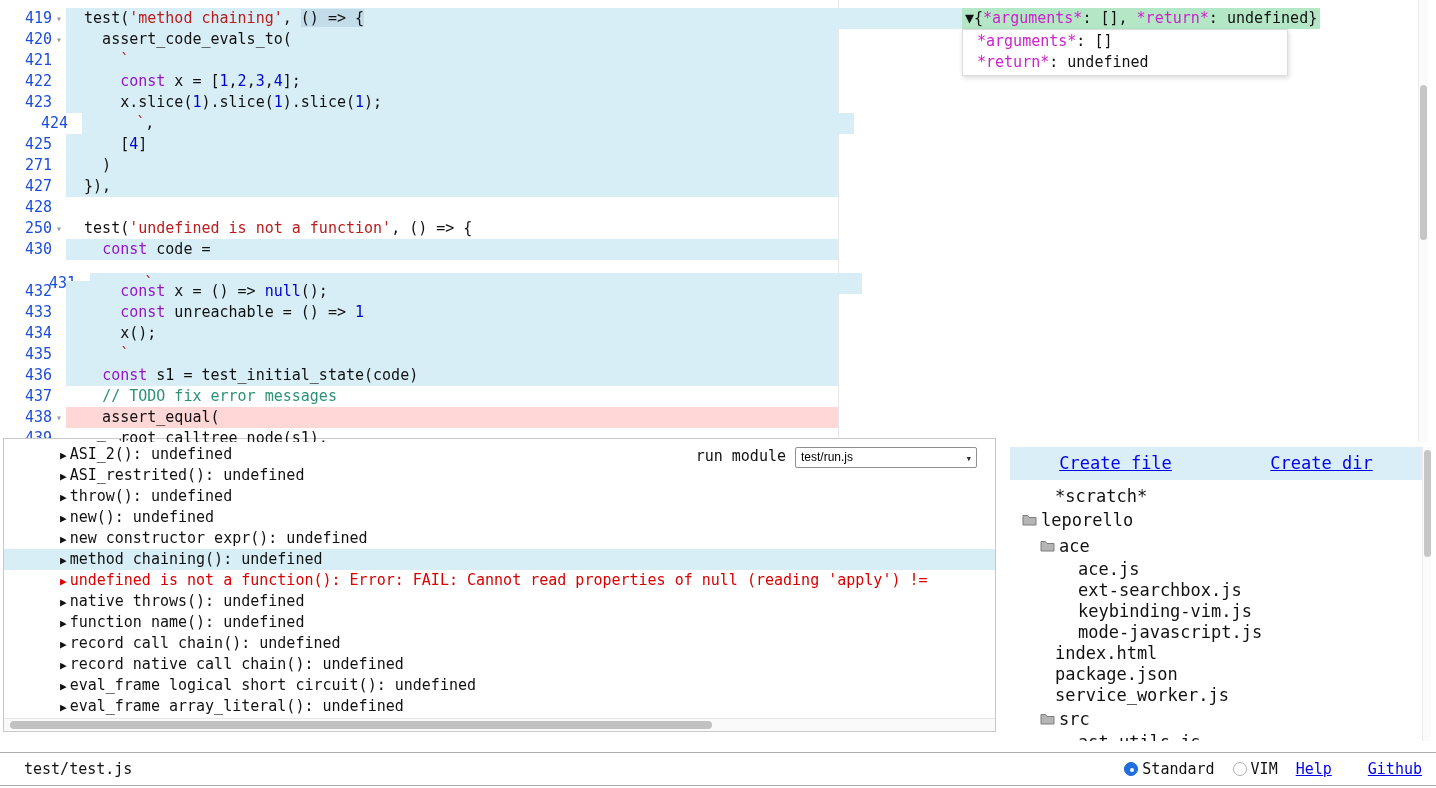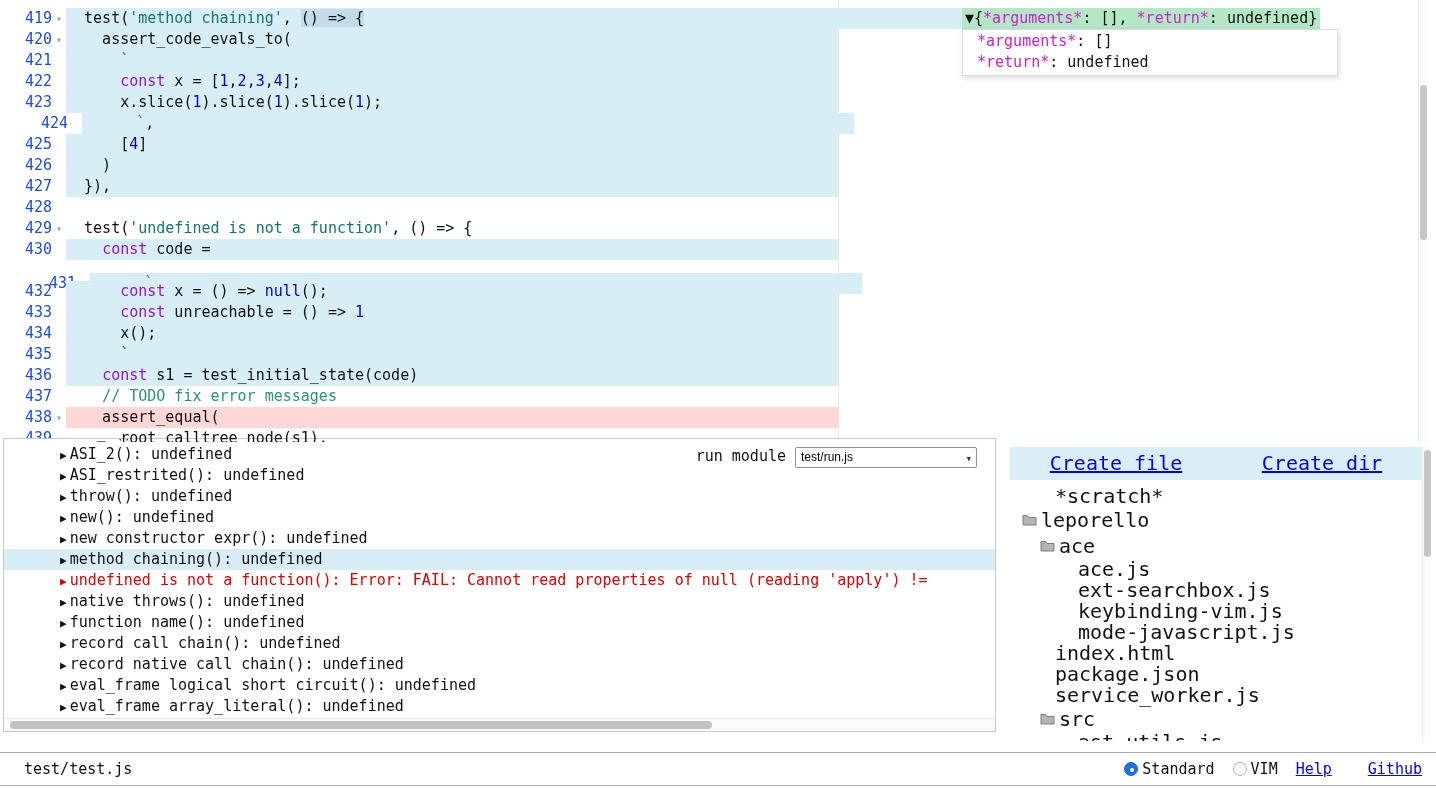--- a/index.html
+++ b/index.html
@@ -12,30 +12,30 @@
   #print-margin{position:absolute;left:838px;top:0;width:1px;height:442px;background:#e7e7e7;}
   .cl{position:absolute;left:0;width:100%;height:21px;white-space:pre;}
   .gut{position:absolute;left:0;top:0;width:52px;text-align:right;color:#1d4ed8;}
   .fold{position:absolute;left:56px;top:0;width:12px;color:#9a9a9a;font-size:10px;line-height:21px;}
   .codewrap{position:absolute;left:66px;top:0;z-index:2;white-space:pre;}
   .hl{position:absolute;top:0;height:21px;z-index:1;left:66px;}
   .hl.blue{width:772px;background:#d8eef6;}
   .hl.bluefull{width:896px;background:#d8eef6;}
   .hl.pink{width:772px;background:#ffd7d7;}
   .tk.k{color:#9614c8;}
-  .tk.s{color:#0f766e;}
+  .tk.s{color:#b91c1c;}
   .tk.n{color:#0000cd;}
   .tk.c{color:#2c9178;}
   .tk.sel{background:#c3dcea;}
   .tk.key{color:#cc22cc;}
 
   #eval-tooltip{position:absolute;left:962px;top:8px;z-index:10;}
   #tt-header{background:#b4e7c6;height:21px;padding:0 3px;white-space:pre;width:fit-content;}
   #tt-body{background:#fff;border:1px solid #ddd;box-shadow:1px 2px 5px rgba(0,0,0,.15);
-    width:376px;padding:1px 0 2px 14px;}
+    width:326px;padding:1px 0 2px 14px;}
   .tt-row{height:21px;white-space:pre;}
 
   .vtrack{position:absolute;background:#fbfbfb;border-left:1px solid #ececec;}
   .vthumb{position:absolute;left:1px;width:7px;background:#c6c6c6;border-radius:4px;}
   #ed-sb{left:1418px;top:0;width:10px;height:442px;}
   #ed-sb .vthumb{top:85px;height:155px;}
 
   
   #results{position:absolute;left:3px;top:438px;width:993px;height:294px;
     border:1px solid #c9c9c9;background:#fff;overflow:hidden;font-size:15px;line-height:21px;}
@@ -48,21 +48,21 @@
   .selwrap{position:relative;display:inline-block;}
   select{width:182px;height:21px;font-size:12px;font-family:"Liberation Sans",sans-serif;
     border:1px solid #8f8f8f;background:#fff;border-radius:2px;
     appearance:none;-webkit-appearance:none;padding:0 16px 0 5px;}
   .selcaret{position:absolute;right:5px;top:2px;font-size:11px;pointer-events:none;color:#333;}
   .htrack{position:absolute;left:0;bottom:0;width:100%;height:13px;background:#fafafa;border-top:1px solid #e6e6e6;}
   .hthumb{position:absolute;left:6px;top:2px;width:702px;height:8px;background:#c1c1c1;border-radius:4px;}
 
   
   #filespanel{position:absolute;left:1010px;top:447px;width:412px;height:294px;background:#fff;
-    overflow:hidden;font-size:20px;line-height:21px;}
+    overflow:hidden;font-size:17px;line-height:21px;}
   .files-header{height:33px;background:#d9eef7;display:flex;align-items:center;justify-content:space-around;}
   a.link{color:#0000ee;text-decoration:underline;cursor:pointer;}
   #file-tree{margin-top:6px;}
   .frow{display:flex;align-items:center;white-space:pre;}
   .frow.file{height:21px;}
   .frow.folder{height:26px;}
   .ficon{display:inline-flex;margin-right:4px;}
   #files-sb{left:1422px;top:447px;width:9px;height:294px;}
   #files-sb .vthumb{top:3px;height:107px;}
 
@@ -86,24 +86,24 @@
 <div id="editor">
   <div id="print-margin"></div>
   <div id="code-lines">
       <div class="cl" style="top: 8px;"><span class="hl bluefull"></span><span class="gut">419</span><span class="fold">▾</span><span class="codewrap"><span class="tk ">  test(</span><span class="tk s">'method chaining'</span><span class="tk ">, </span><span class="tk sel">() =&gt; {</span></span></div>
       <div class="cl" style="top: 29px;"><span class="hl blue"></span><span class="gut">420</span><span class="fold">▾</span><span class="codewrap"><span class="tk ">    assert_code_evals_to(</span></span></div>
       <div class="cl" style="top: 50px;"><span class="hl blue"></span><span class="gut">421</span><span class="codewrap"><span class="tk ">      </span><span class="tk s">`</span></span></div>
       <div class="cl" style="top: 71px;"><span class="hl blue"></span><span class="gut">422</span><span class="codewrap"><span class="tk ">      </span><span class="tk k">const</span><span class="tk "> x = [</span><span class="tk n">1</span><span class="tk ">,</span><span class="tk n">2</span><span class="tk ">,</span><span class="tk n">3</span><span class="tk ">,</span><span class="tk n">4</span><span class="tk ">];</span></span></div>
       <div class="cl" style="top: 92px;"><span class="hl blue"></span><span class="gut">423</span><span class="codewrap"><span class="tk ">      x.slice(</span><span class="tk n">1</span><span class="tk ">).slice(</span><span class="tk n">1</span><span class="tk ">).slice(</span><span class="tk n">1</span><span class="tk ">);</span></span></div>
       <div class="cl" style="top: 113px; margin-left: 16px;"><span class="hl blue"></span><span class="gut">424</span><span class="codewrap"><span class="tk ">      </span><span class="tk s">`</span><span class="tk ">,</span></span></div>
       <div class="cl" style="top: 134px;"><span class="hl blue"></span><span class="gut">425</span><span class="codewrap"><span class="tk ">      [</span><span class="tk n">4</span><span class="tk ">]</span></span></div>
-      <div class="cl" style="top: 155px;"><span class="hl blue"></span><span class="gut">426</span><span class="codewrap"><span class="tk ">    )</span></span></div>
+      <div class="cl" style="top: 155px;"><span class="hl blue"></span><span class="gut">271</span><span class="codewrap"><span class="tk ">    )</span></span></div>
       <div class="cl" style="top: 176px;"><span class="hl blue"></span><span class="gut">427</span><span class="codewrap"><span class="tk ">  }),</span></span></div>
       <div class="cl" style="top: 197px;"><span class="gut">428</span><span class="codewrap"></span></div>
-      <div class="cl" style="top: 218px;"><span class="gut">429</span><span class="fold">▾</span><span class="codewrap"><span class="tk ">  test(</span><span class="tk s">'undefined is not a function'</span><span class="tk ">, () =&gt; {</span></span></div>
+      <div class="cl" style="top: 218px;"><span class="gut">250</span><span class="fold">▾</span><span class="codewrap"><span class="tk ">  test(</span><span class="tk s">'undefined is not a function'</span><span class="tk ">, () =&gt; {</span></span></div>
       <div class="cl" style="top: 239px;"><span class="hl blue"></span><span class="gut">430</span><span class="codewrap"><span class="tk ">    </span><span class="tk k">const</span><span class="tk "> code =</span></span></div>
       <div class="cl" style="top: 273px; margin-left: 24px;"><span class="hl blue"></span><span class="gut">431</span><span class="codewrap"><span class="tk ">      </span><span class="tk s">`</span></span></div>
       <div class="cl" style="top: 281px;"><span class="hl blue"></span><span class="gut">432</span><span class="codewrap"><span class="tk ">      </span><span class="tk k">const</span><span class="tk "> x = () =&gt; </span><span class="tk n">null</span><span class="tk ">();</span></span></div>
       <div class="cl" style="top: 302px;"><span class="hl blue"></span><span class="gut">433</span><span class="codewrap"><span class="tk ">      </span><span class="tk k">const</span><span class="tk "> unreachable = () =&gt; </span><span class="tk n">1</span></span></div>
       <div class="cl" style="top: 323px;"><span class="hl blue"></span><span class="gut">434</span><span class="codewrap"><span class="tk ">      x();</span></span></div>
       <div class="cl" style="top: 344px;"><span class="hl blue"></span><span class="gut">435</span><span class="codewrap"><span class="tk ">      </span><span class="tk s">`</span></span></div>
       <div class="cl" style="top: 365px;"><span class="hl blue"></span><span class="gut">436</span><span class="codewrap"><span class="tk ">    </span><span class="tk k">const</span><span class="tk "> s1 = test_initial_state(code)</span></span></div>
       <div class="cl" style="top: 386px;"><span class="gut">437</span><span class="codewrap"><span class="tk ">    </span><span class="tk c">// TODO fix error messages</span></span></div>
       <div class="cl" style="top: 407px;"><span class="hl pink"></span><span class="gut">438</span><span class="fold">▾</span><span class="codewrap"><span class="tk ">    assert_equal(</span></span></div>
       <div class="cl" style="top: 428px;"><span class="gut">439</span><span class="codewrap"><span class="tk ">      root_calltree_node(s1),</span></span></div>

